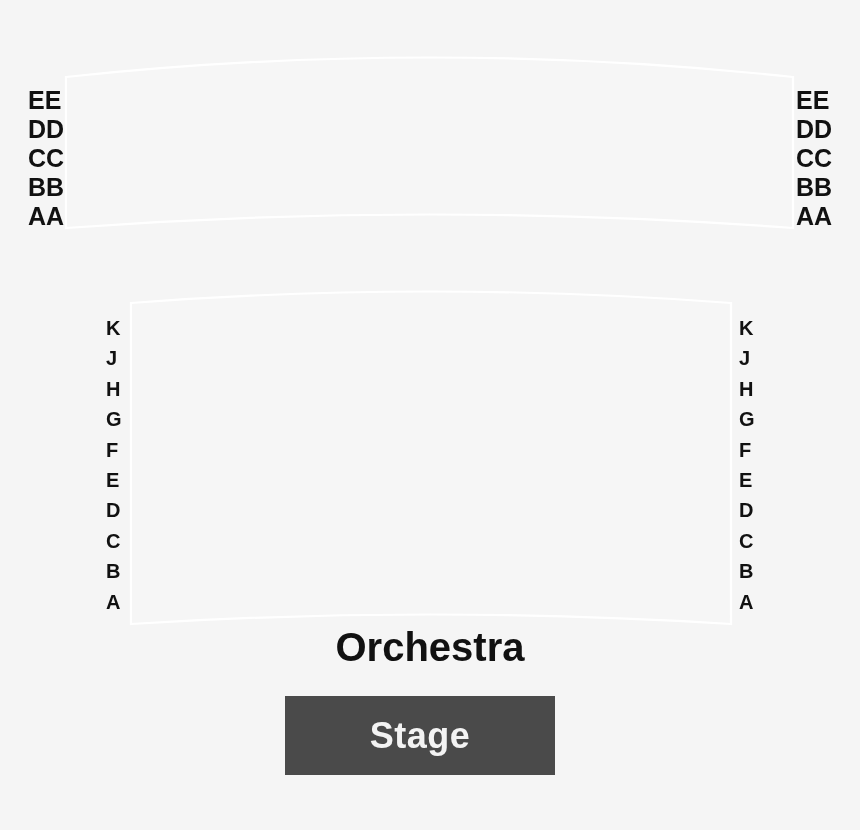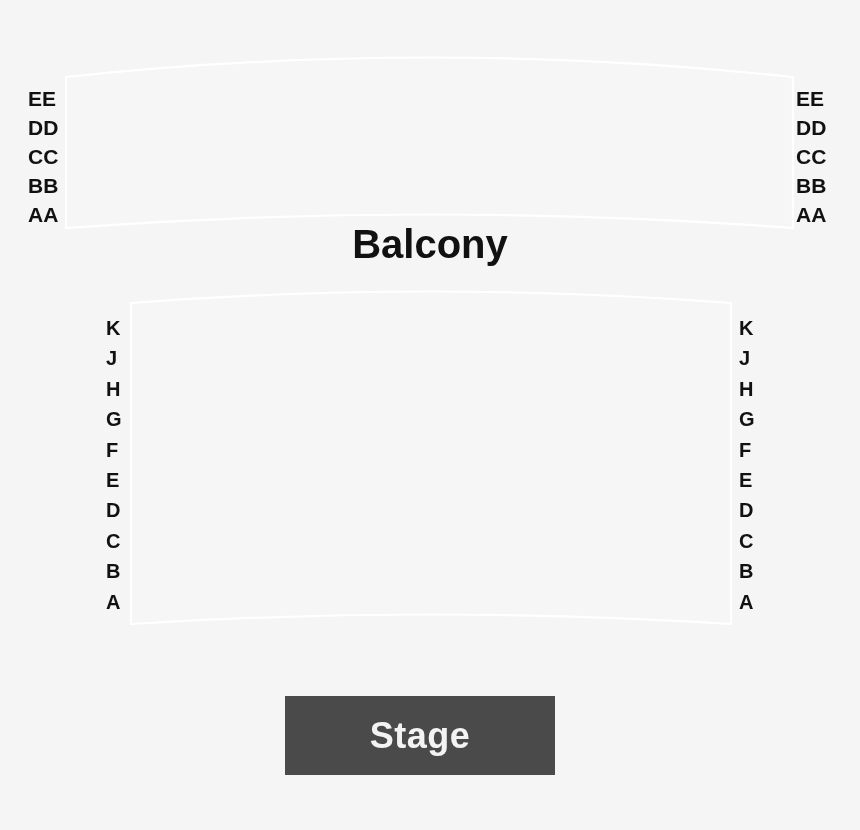--- a/index.html
+++ b/index.html
@@ -41,21 +41,21 @@
     color: #111111;
     line-height: 1;
     user-select: none;
   }
   .row-label {
     display: block;
   }
 
   
   .balcony-labels {
-    font-size: 21px;
+    font-size: 25px;
     letter-spacing: 0px;
   }
   .balcony-labels .row-label {
     height: 29px;
   }
   #balcony-rows-left {
     left: 28px;
     top: 88px;
     align-items: flex-start;
   }
@@ -146,21 +146,20 @@
   </div>
 
   <div class="row-labels balcony-labels" id="balcony-rows-right">
     <span class="row-label">EE</span>
     <span class="row-label">DD</span>
     <span class="row-label">CC</span>
     <span class="row-label">BB</span>
     <span class="row-label">AA</span>
   </div>
 
-  <div class="section-caption" id="balcony-caption">Balcony</div>
 
   <div class="row-labels orchestra-labels" id="orchestra-rows-left">
     <span class="row-label">K</span>
     <span class="row-label">J</span>
     <span class="row-label">H</span>
     <span class="row-label">G</span>
     <span class="row-label">F</span>
     <span class="row-label">E</span>
     <span class="row-label">D</span>
     <span class="row-label">C</span>
@@ -174,18 +173,19 @@
     <span class="row-label">H</span>
     <span class="row-label">G</span>
     <span class="row-label">F</span>
     <span class="row-label">E</span>
     <span class="row-label">D</span>
     <span class="row-label">C</span>
     <span class="row-label">B</span>
     <span class="row-label">A</span>
   </div>
 
+  <div class="section-caption" id="orchestra-caption">Orchestra</div>
 
   <div id="stage-block">
     <span id="stage-label">Stage</span>
   </div>
 
 </div>
 
 </body></html>

